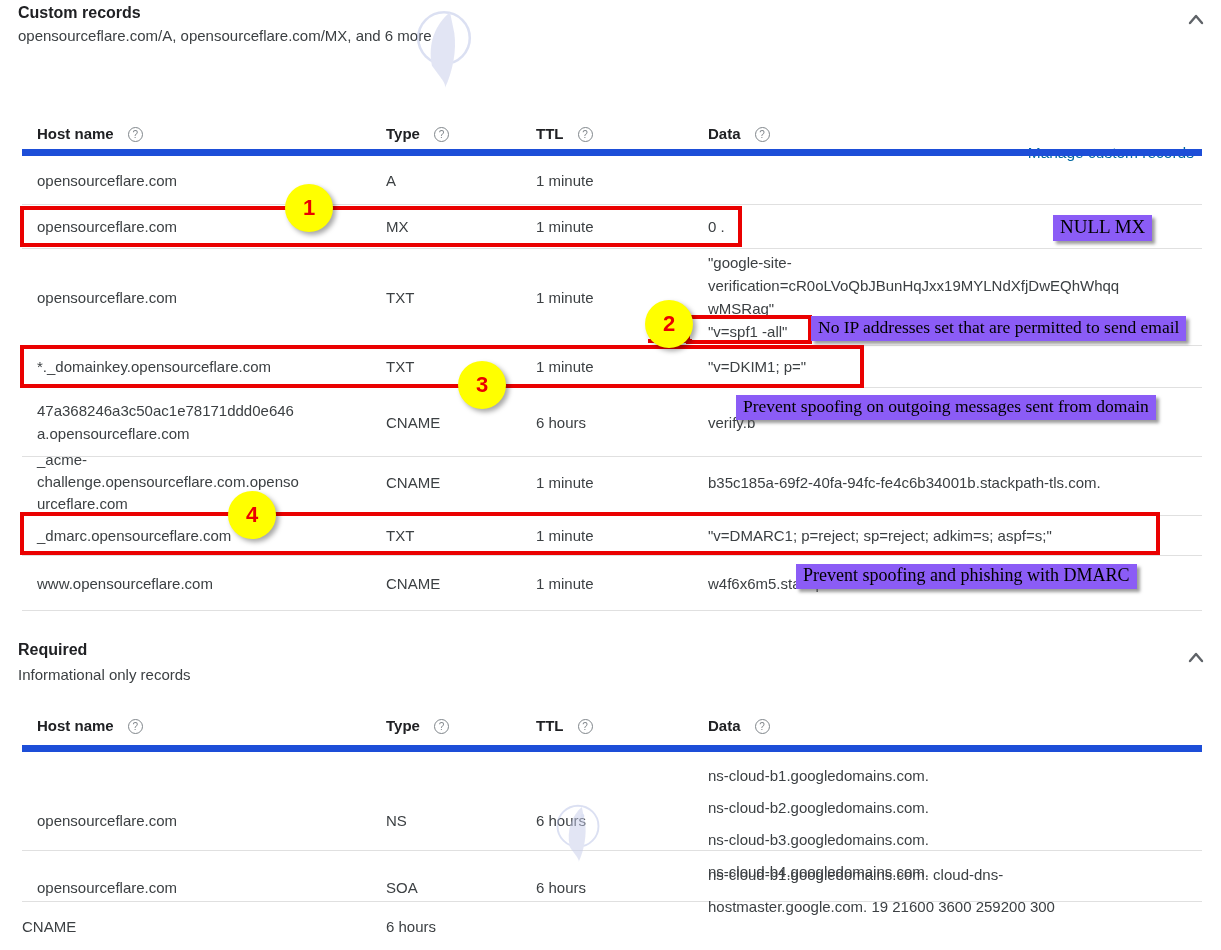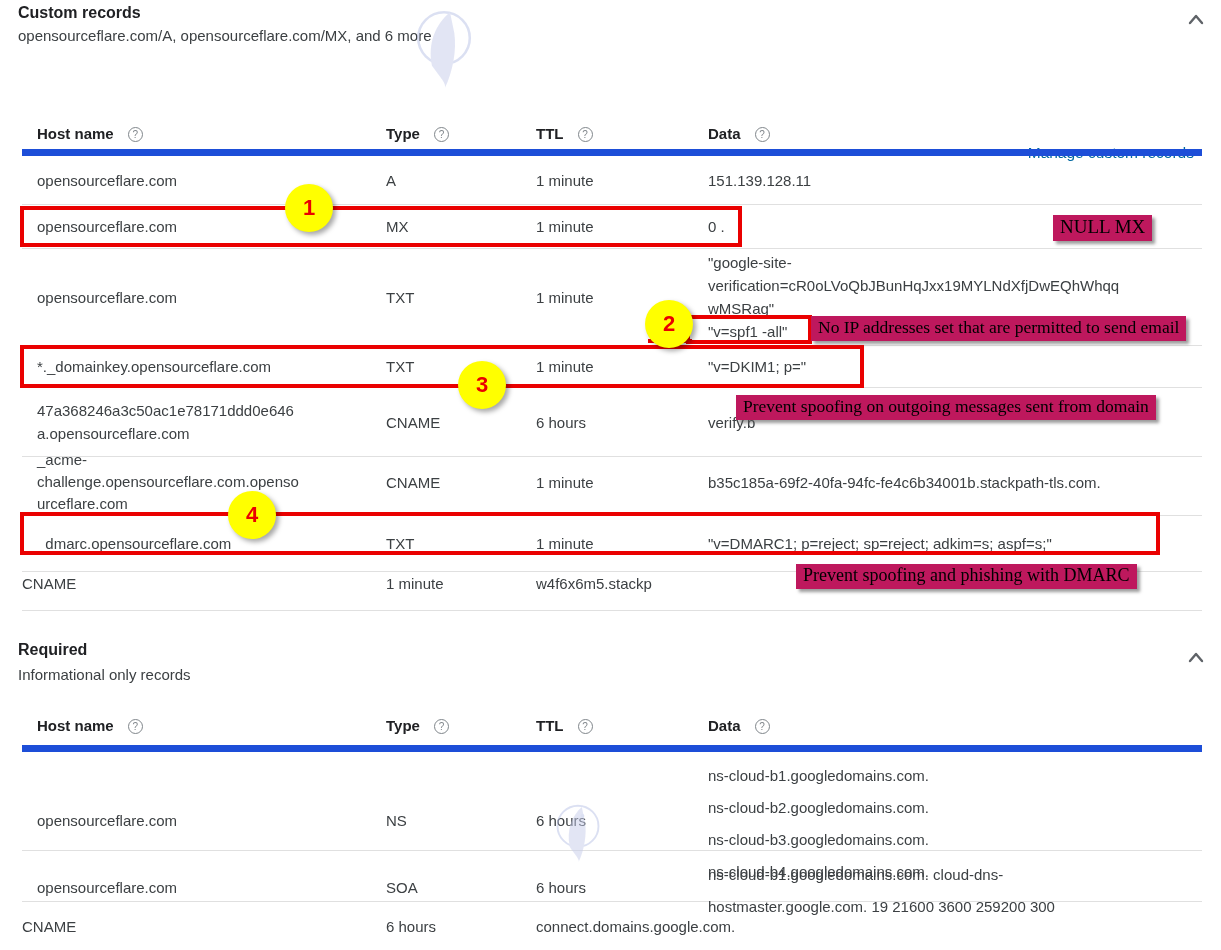--- a/index.html
+++ b/index.html
@@ -39,21 +39,21 @@
   
   .redbox { position:absolute; border:4px solid #ea0000; z-index:9; pointer-events:none; }
   .redline { position:absolute; background:#ea0000; z-index:8; }
   .marker {
     position:absolute; width:48px; height:48px; border-radius:50%;
     background:#ffff00; color:#ea0000; font-weight:bold; font-size:22px;
     display:flex; align-items:center; justify-content:center; z-index:10;
     box-shadow:3px 3px 5px rgba(0,0,0,0.35);
   }
   .hl {
-    position:absolute; background:#be185d; color:#000;
+    position:absolute; background:#8b5cf6; color:#000;
     font-family:"Liberation Serif", serif; white-space:nowrap;
     padding:1px 7px 3px; z-index:11; box-shadow:3px 3px 3px rgba(90,90,90,0.6);
   }
   .watermark { position:absolute; z-index:5; opacity:0.5; pointer-events:none; }
 </style>
 </head>
 <body>
 
 <div class="sec-title" style="top:4px">Custom records</div>
 <div class="sec-sub" style="top:27px">opensourceflare.com/A, opensourceflare.com/MX, and 6 more</div>
@@ -77,21 +77,20 @@
   <div class="cell host"><span>Host name</span><span class="help">?</span></div>
   <div class="cell"><span>Type</span><span class="help">?</span></div>
   <div class="cell"><span>TTL</span><span class="help">?</span></div>
   <div class="cell"><span>Data</span><span class="help">?</span></div>
 </div>
 
 <div class="trow" style="top:156px; height:49px">
   <div class="cell host">opensourceflare.com</div>
   <div class="cell">A</div>
   <div class="cell">1 minute</div>
-  <div class="cell">151.139.128.11</div>
 </div>
 
 <div class="trow" style="top:205px; height:44px">
   <div class="cell host">opensourceflare.com</div>
   <div class="cell">MX</div>
   <div class="cell">1 minute</div>
   <div class="cell">0 .</div>
 </div>
 
 <div class="trow" style="top:249px; height:97px">
@@ -120,28 +119,29 @@
 
 <div class="trow" style="top:449px; height:67px">
   <div class="cell host" style="line-height:22px">_acme-
 challenge.opensourceflare.com.openso
 urceflare.com</div>
   <div class="cell">CNAME</div>
   <div class="cell">1 minute</div>
   <div class="cell">b35c185a-69f2-40fa-94fc-fe4c6b34001b.stackpath-tls.com.</div>
 </div>
 
-<div class="trow" style="top:516px; height:56px">
+<div class="trow" style="top:516px; height:40px">
   <div class="cell host">_dmarc.opensourceflare.com</div>
   <div class="cell">TXT</div>
   <div class="cell">1 minute</div>
   <div class="cell">"v=DMARC1; p=reject; sp=reject; adkim=s; aspf=s;"</div>
 </div>
 
 <div class="trow" style="top:556px; height:55px">
+  <div class="cell host">www.opensourceflare.com</div>
   <div class="cell">CNAME</div>
   <div class="cell">1 minute</div>
   <div class="cell">w4f6x6m5.stackp</div>
 </div>
 
 <div class="sec-title" style="top:641px">Required</div>
 <div class="sec-sub" style="top:666px">Informational only records</div>
 
 <span class="chev" style="top:646px">
   <svg width="24" height="24" viewBox="0 0 24 24" fill="none">
@@ -170,21 +170,20 @@
   <div class="cell host">opensourceflare.com</div>
   <div class="cell">SOA</div>
   <div class="cell">6 hours</div>
   <div class="cell data24">ns-cloud-b1.googledomains.com. cloud-dns-
 hostmaster.google.com. 19 21600 3600 259200 300</div>
 </div>
 
 <div class="trow no-border" style="top:902px; height:48px">
   <div class="cell">CNAME</div>
   <div class="cell">6 hours</div>
-  <div class="cell">connect.domains.google.com.</div>
 </div>
 
 <span class="watermark" style="left:546px; top:792px">
   <svg width="64" height="76" viewBox="0 0 100 100">
     <circle cx="50" cy="44" r="32" fill="none" stroke="#b9c2e6" stroke-width="3"></circle>
     <path d="M56 14 C40 28 32 50 37 76 C46 90 53 96 51 100 C60 82 64 56 61 38 Z" fill="#c7cdeb"></path>
     <circle cx="57" cy="28" r="3" fill="#b9c2e6"></circle>
   </svg>
 </span>
 

